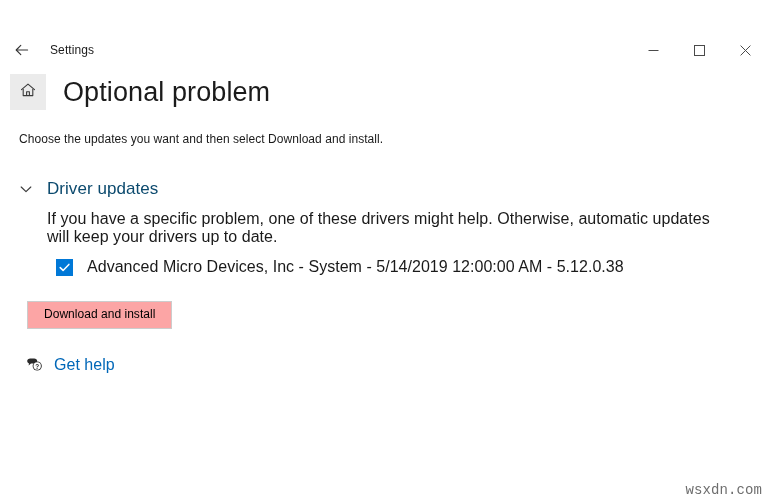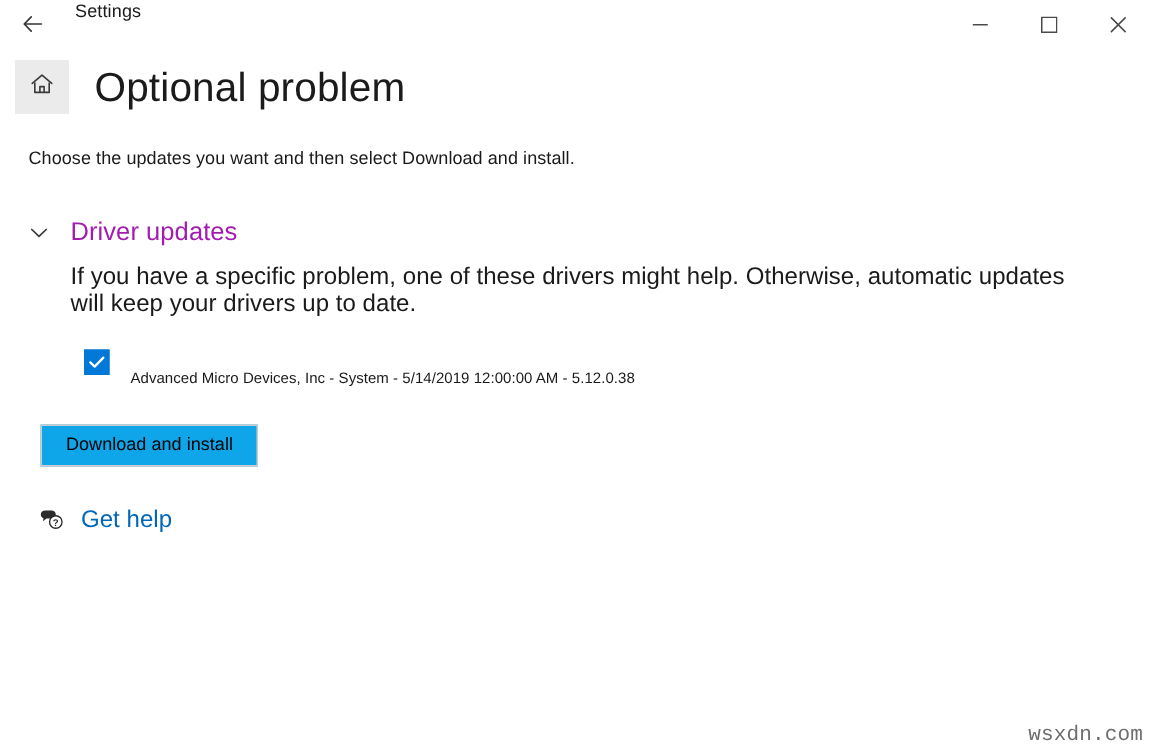--- a/index.html
+++ b/index.html
@@ -13,22 +13,24 @@
     font-family: "Liberation Sans", sans-serif;
     color: #000000;
     overflow: hidden;
     position: relative;
   }
 
   
   .titlebar {
     height: 32px;
     display: flex;
+    align-items: center;
     background: #ffffff;
     position: relative;
+    margin-top: 34px;
   }
   .back-btn {
     width: 44px;
     height: 32px;
     display: flex;
     align-items: center;
     justify-content: center;
     cursor: pointer;
   }
   .back-btn svg { display: block; }
@@ -107,21 +109,21 @@
   .chevron {
     width: 22px;
     display: flex;
     align-items: center;
     justify-content: flex-start;
   }
   .chevron svg { display: block; }
   .section-title {
     font-size: 17px;
     font-weight: 400;
-    color: #a21caf;
+    color: #0c4a6e;
     margin-left: 6px;
     letter-spacing: 0.05px;
   }
 
   .section-desc {
     font-size: 16px;
     color: #1a1a1a;
     margin-top: 11px;
     margin-left: 28px;
     letter-spacing: 0.03px;
@@ -141,33 +143,32 @@
     background: #0078d7;
     border: 1px solid #0078d7;
     box-sizing: border-box;
     display: flex;
     align-items: center;
     justify-content: center;
     flex: 0 0 auto;
   }
   .checkbox svg { display: block; }
   .update-label {
-    font-size: 10px;
+    font-size: 16px;
     color: #1a1a1a;
     margin-left: 14px;
     white-space: nowrap;
     letter-spacing: 0.03px;
-    margin-top: 23px;
   }
 
   .action-btn {
     margin-top: 25px;
     margin-left: 8px;
     display: inline-block;
-    background: #0ea5e9;
+    background: #fca5a5;
     border: 1px solid #cccccc;
     color: #000000;
     font-family: "Liberation Sans", sans-serif;
     font-size: 12px;
     padding: 6px 16px 7px 16px;
     cursor: pointer;
     letter-spacing: 0.03px;
     line-height: 1.1;
     text-align: center;
   }

